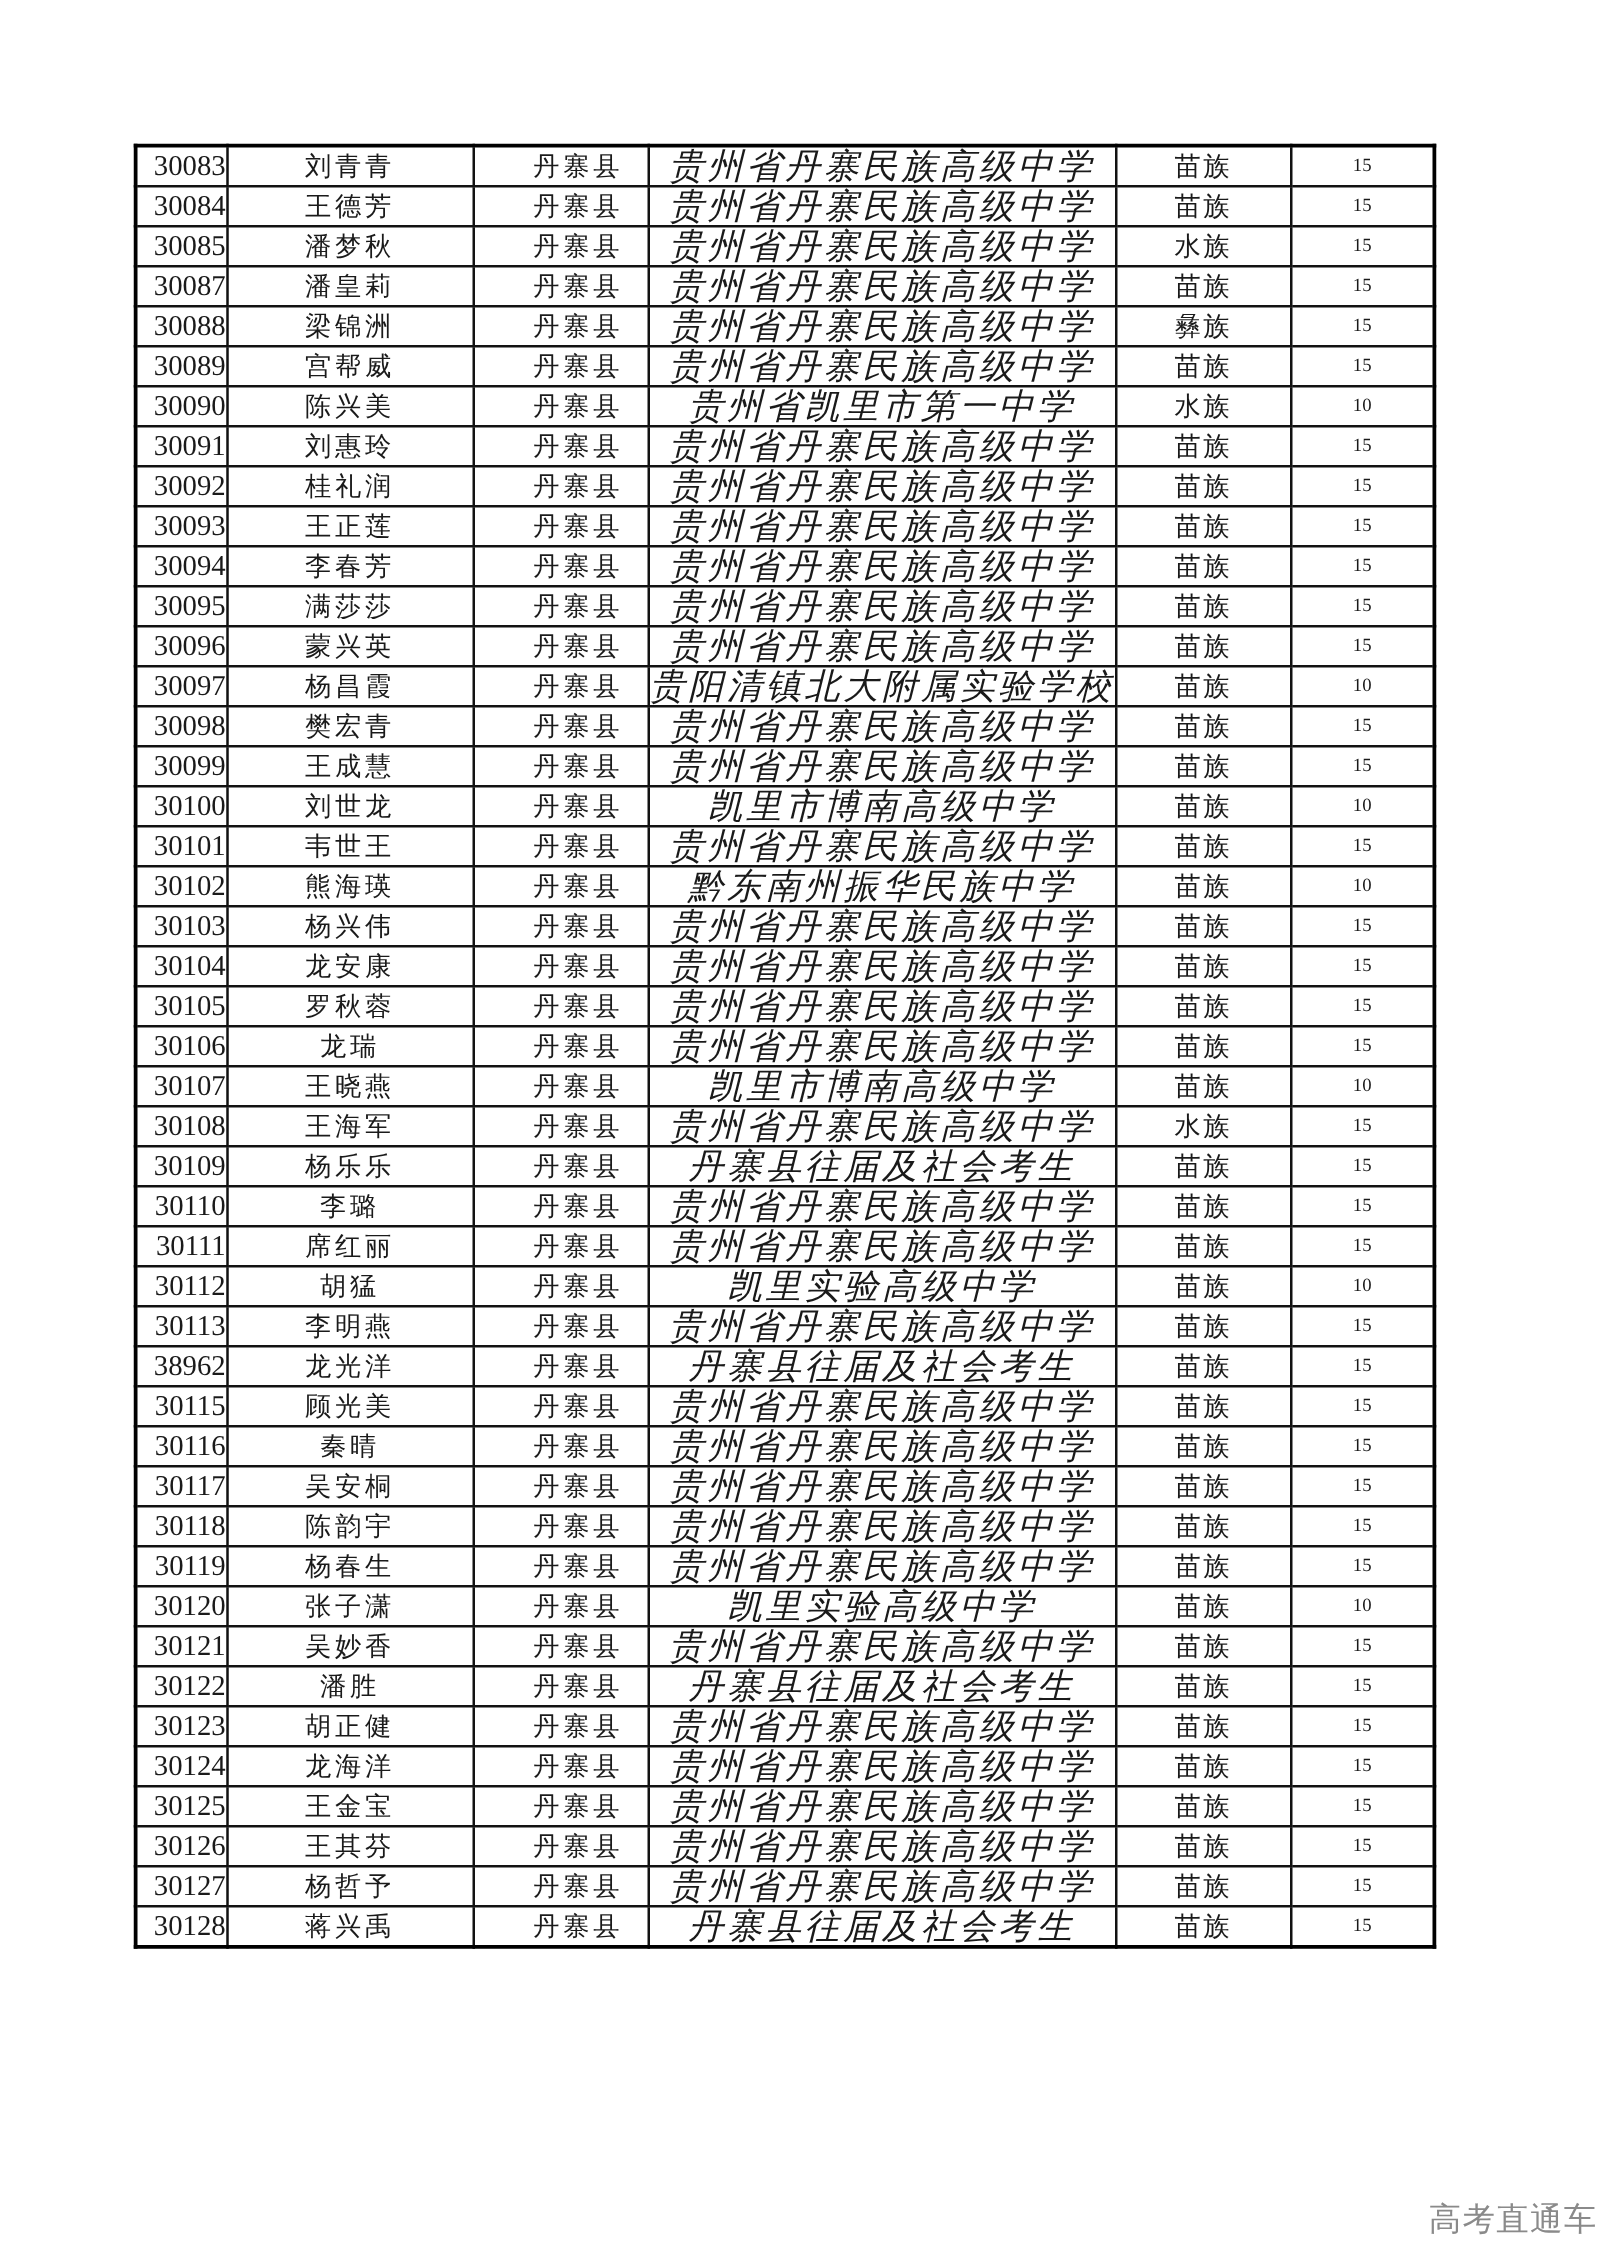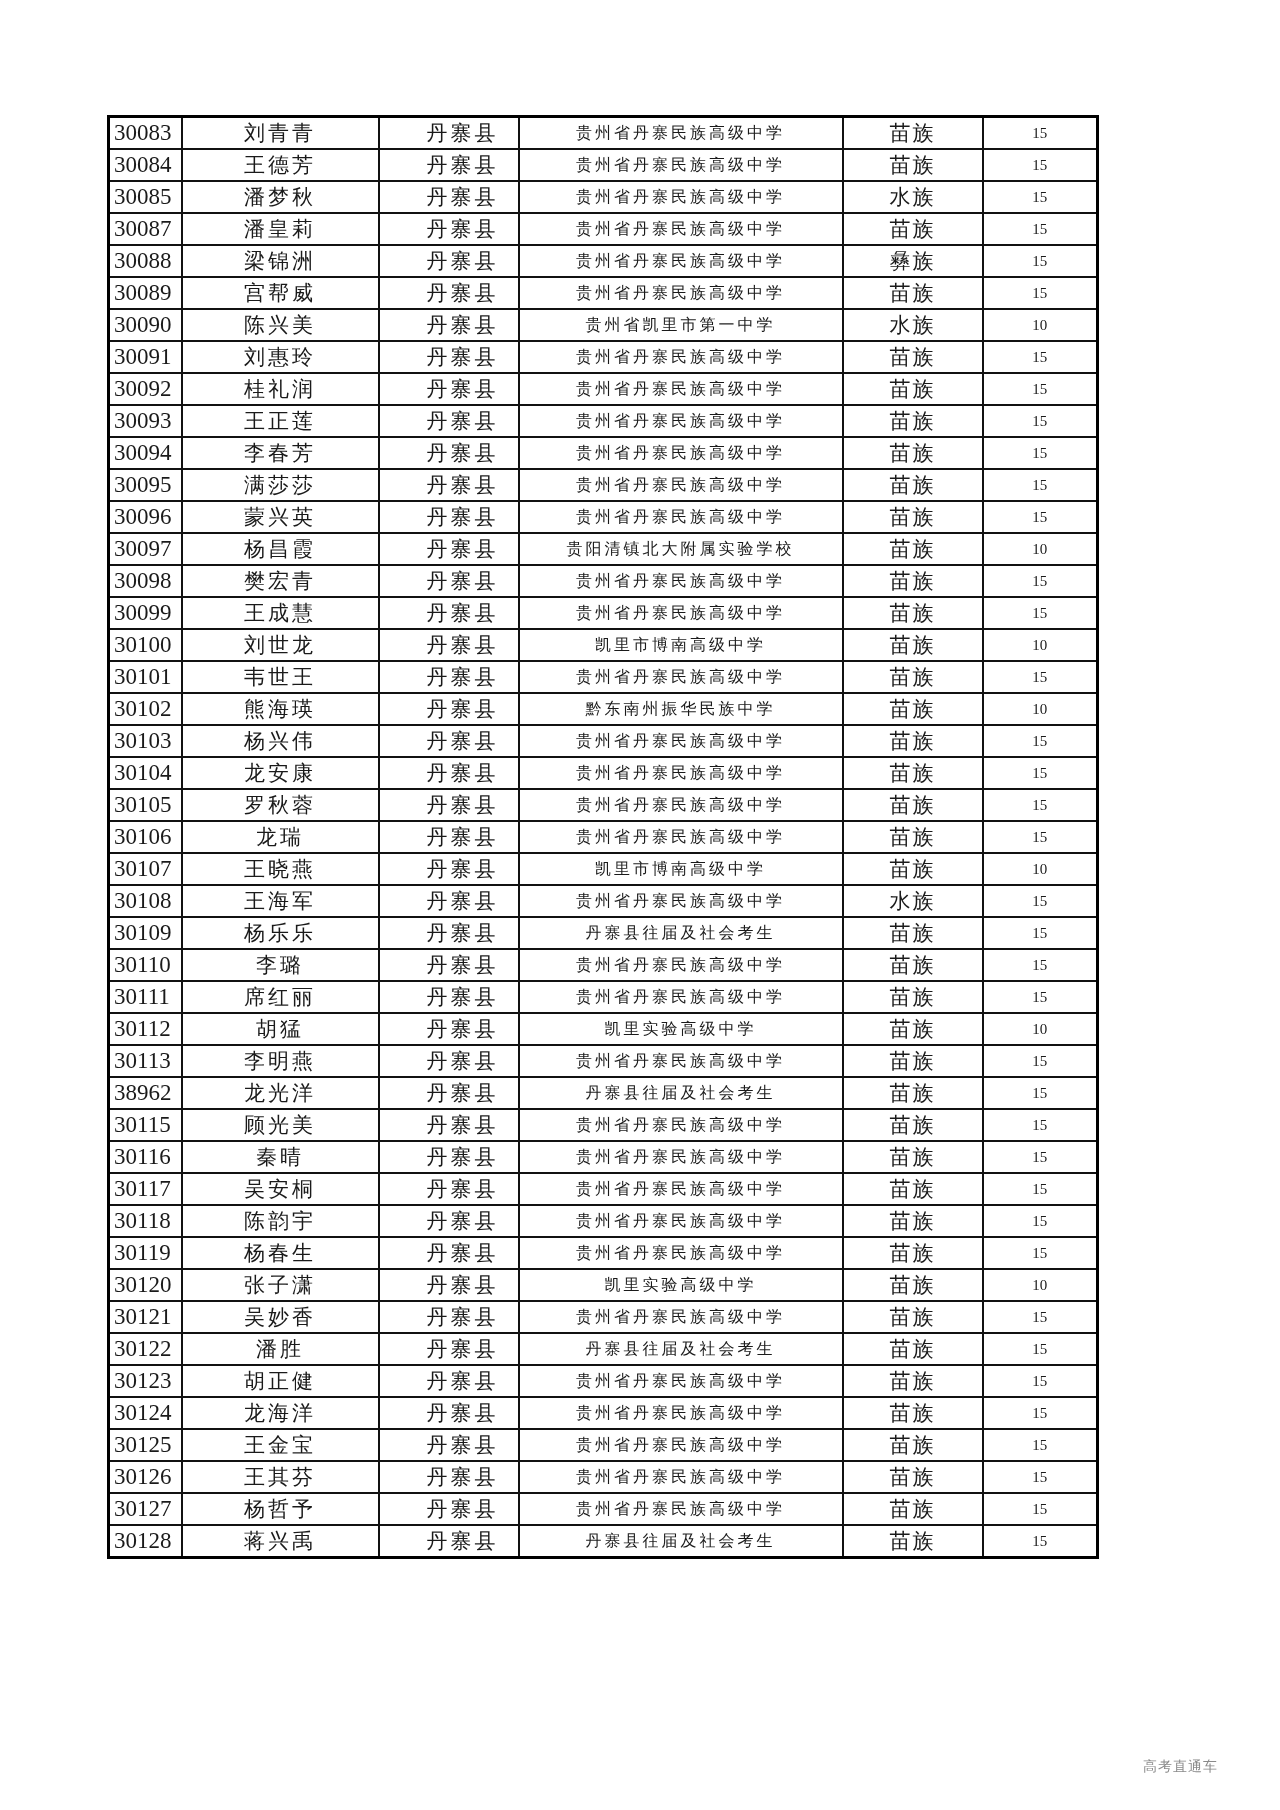--- a/index.html
+++ b/index.html
@@ -27,40 +27,40 @@
     border: 2px solid #111;
     height: 30px;
     padding: 0;
     font-size: 21px;
     line-height: 30px;
     text-align: center;
     white-space: nowrap;
     overflow: hidden;
   }
   .page-table td.col-id {
-    text-align: left;
+    text-align: right;
     padding-left: 4px;
     font-family: "Liberation Serif", "DejaVu Serif", serif;
     font-size: 23px;
     letter-spacing: 0px;
   }
   .page-table td.col-name { letter-spacing: 3px; }
   .page-table td.col-county { letter-spacing: 3px; padding-left: 28px; }
-  .page-table td.col-school { letter-spacing: 3px; font-size: 16px; }
+  .page-table td.col-school { letter-spacing: 3px; font-size: 28px; font-style: italic; }
   .page-table td.col-ethnic { letter-spacing: 2px; border-radius: 14px; }
   .page-table td.col-points {
     font-family: "Liberation Serif", "DejaVu Serif", serif;
     font-size: 15px;
   }
   .watermark {
     position: absolute;
     left: 1143px;
     top: 1758px;
     font-family: "DejaVu Sans", "Liberation Sans", sans-serif;
-    font-size: 14px;
+    font-size: 26px;
     color: #8a8a8a;
     letter-spacing: 1px;
   }
 </style>
 </head>
 <body>
 
 <table class="page-table">
   <colgroup>
     <col style="width:73px">

